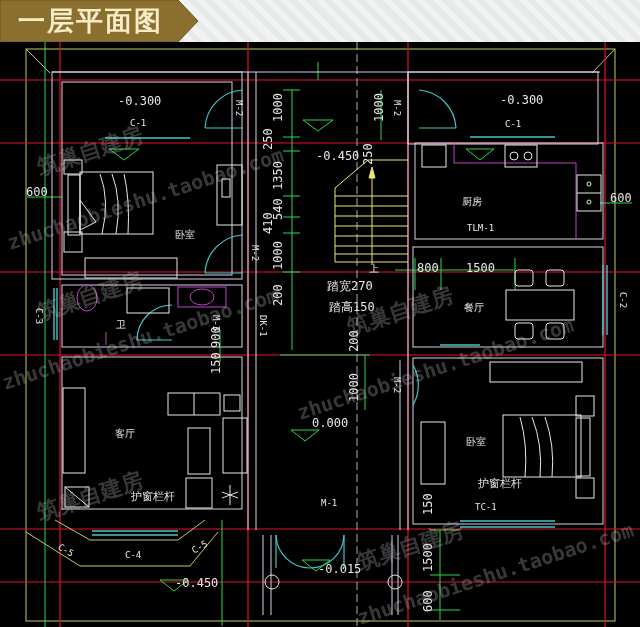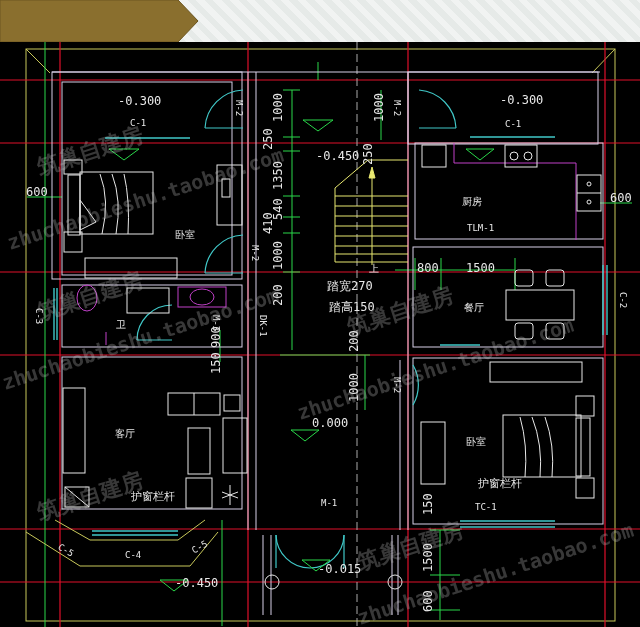--- a/index.html
+++ b/index.html
@@ -15,20 +15,21 @@
   .watermark { font-family:"DejaVu Sans", sans-serif; fill:rgba(200,200,200,0.28); font-weight:bold; }
 </style>
 </head>
 <body>
 
 <div class="header">
   <svg class="title-tab" width="200" height="42">
     <polygon points="0,0 178,0 198,21 178,42 0,42" fill="#8a6f2e"></polygon>
     <polygon points="0,0 178,0 198,21 178,42 0,42" fill="none" stroke="#6d5620" stroke-width="1"></polygon>
   </svg>
+  <div class="title-text">一层平面图</div>
 </div>
 
 <div class="plan">
 <svg width="640" height="585" viewBox="0 42 640 585">
 
   <g stroke="#c8c85a" fill="none" stroke-width="1">
     <rect x="26" y="49" width="589" height="572"></rect>
     <line x1="26" y1="49" x2="50" y2="73"></line>
     <line x1="615" y1="49" x2="592" y2="73"></line>
   </g>

